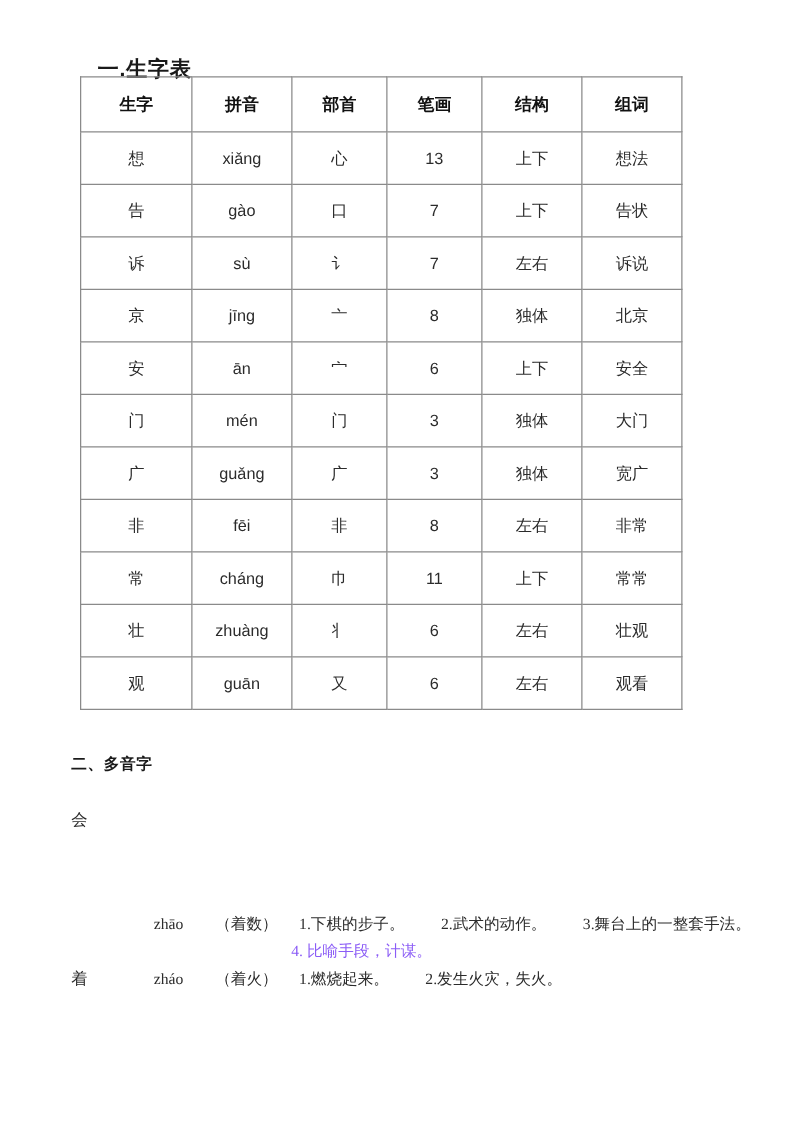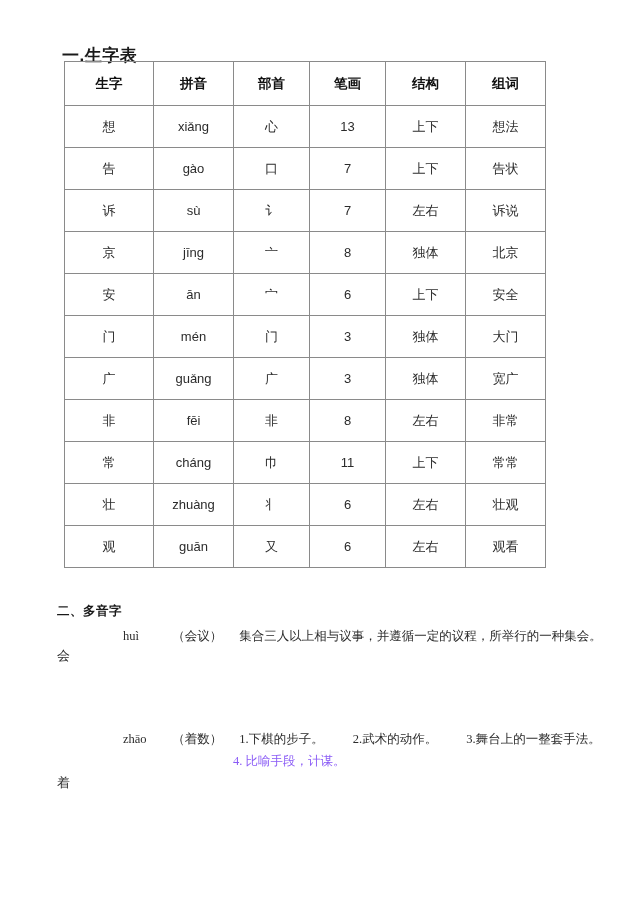--- a/index.html
+++ b/index.html
@@ -12,21 +12,21 @@
     height: 905px;
     position: relative;
     font-family: "Liberation Serif", "DejaVu Serif", serif;
     color: #1a1a1a;
     overflow: hidden;
   }
 
   
   .section1-title {
     position: absolute;
-    left: 62px;
+    left: 78px;
     top: 44px;
     font-size: 17px;
     font-weight: bold;
     letter-spacing: 0.5px;
     font-family: "Liberation Sans", "DejaVu Sans", sans-serif;
   }
 
   .zibiao-table {
     position: absolute;
     left: 64px;
@@ -246,27 +246,20 @@
       <td>观看</td>
     </tr>
   </tbody>
 </table>
 
 <div class="section2-title">二、多音字</div>
 
 <div class="duoyin-group group-hui">
   <div class="group-char char-hui">会</div>
 
-  <div class="entry">
-    <span class="py">huì</span>
-    <span class="word">（会议）</span>
-    <span class="def">
-      <span class="def-item">集合三人以上相与议事，并遵循一定的议程，所举行的一种集会。</span>
-    </span>
-  </div>
 
   <div class="entry-spacer"></div>
 
 </div>
 
 <div class="duoyin-group group-zhe">
   <div class="group-char char-zhe">着</div>
 
 
   <div class="entry-spacer"></div>
@@ -276,13 +269,21 @@
     <span class="word">（着数）</span>
     <span class="def">
       <span class="def-item">1.下棋的步子。</span>
       <span class="def-item">2.武术的动作。</span>
       <span class="def-item">3.舞台上的一整套手法。</span>
     </span>
   </div>
 
   <div class="cont-line">4. 比喻手段，计谋。</div>
 
+  <div class="entry">
+    <span class="py">zháo</span>
+    <span class="word">（着火）</span>
+    <span class="def">
+      <span class="def-item">1.燃烧起来。</span>
+      <span class="def-item">2.发生火灾，失火。</span>
+    </span>
+  </div>
 </div>
 
 </body></html>

